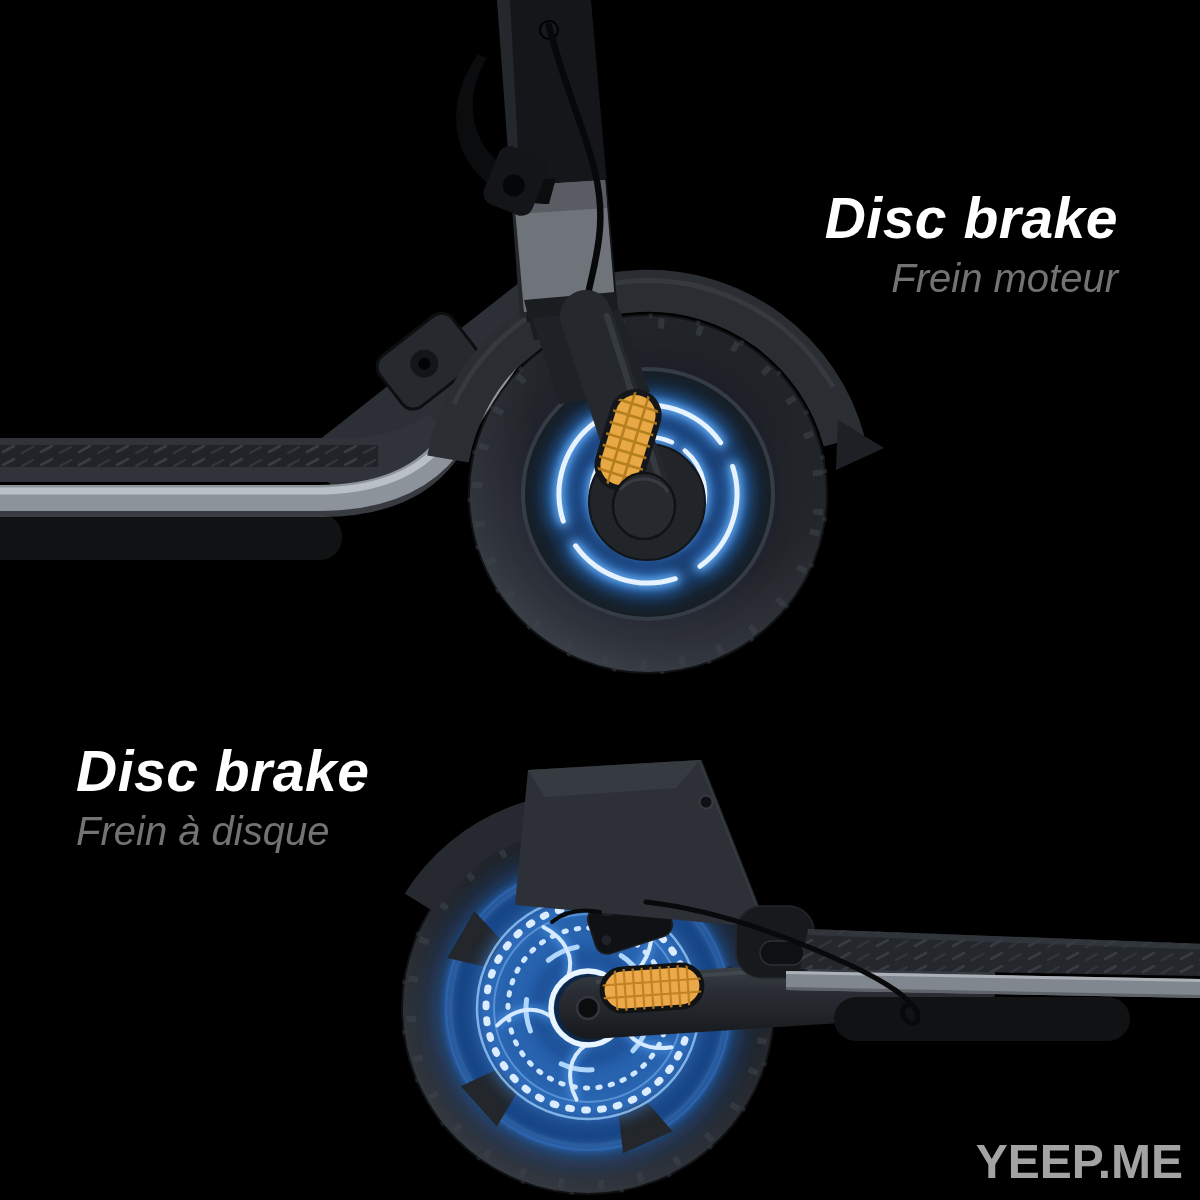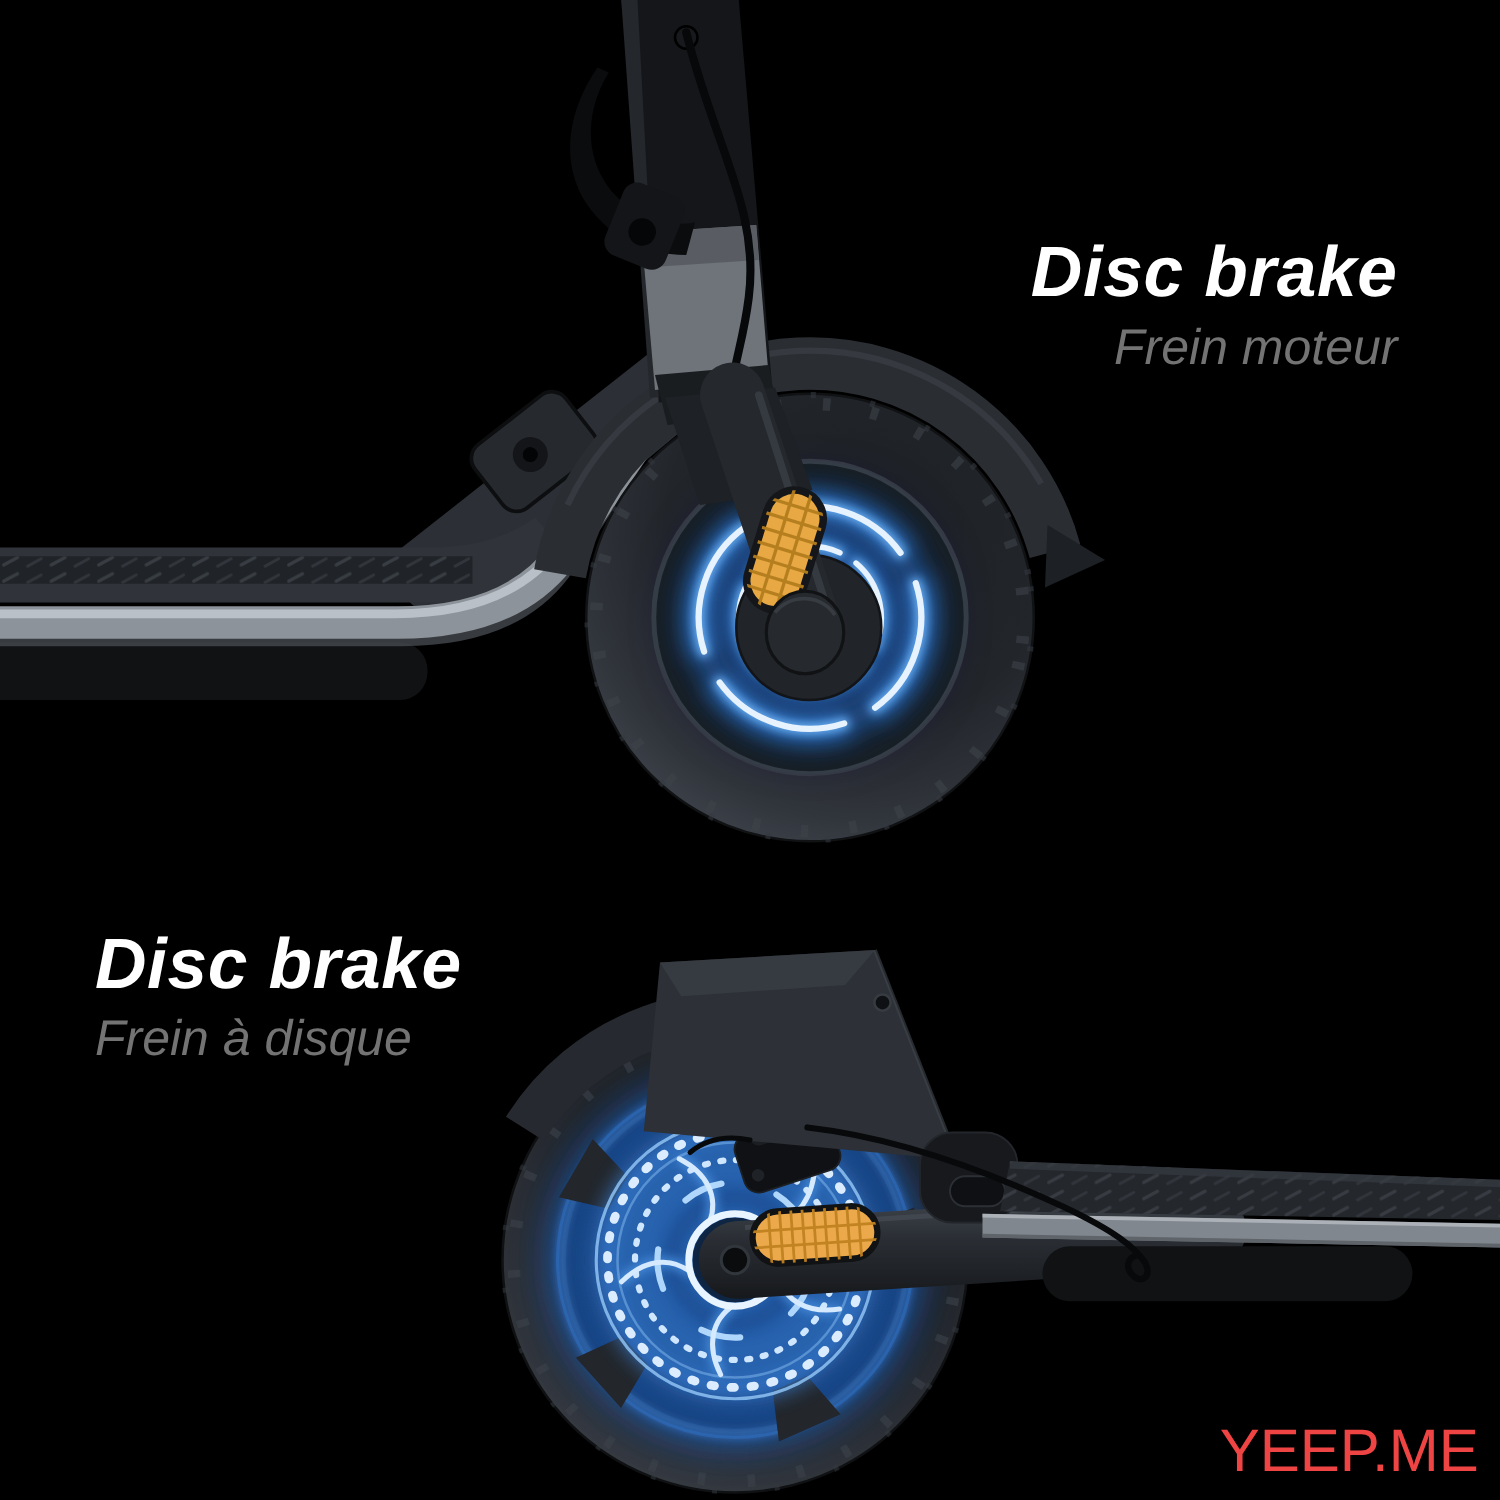--- a/index.html
+++ b/index.html
@@ -7,22 +7,22 @@
   .stage{position:relative;width:1200px;height:1200px;background:#000000;overflow:hidden;
          font-family:"Liberation Sans", sans-serif;}
   .scene{position:absolute;left:0;display:block;}
   .scene-top{top:0;}
   .scene-bottom{top:680px;}
   .feature{position:absolute;color:#ffffff;}
   .feature .title{font-size:57px;font-weight:bold;font-style:italic;line-height:1;letter-spacing:.5px;}
   .feature .subtitle{font-size:40px;font-style:italic;font-weight:normal;line-height:1;margin-top:11px;color:#737373;}
   .feature-motor{top:190px;right:82px;text-align:right;}
   .feature-disc{top:743px;left:76px;text-align:left;}
-  .brand-logo{position:absolute;right:17px;bottom:14px;color:#ef4444;font-size:48px;
-              font-weight:normal;letter-spacing:0px;line-height:1;}
+  .brand-logo{position:absolute;right:17px;bottom:14px;color:#a3a3a3;font-size:48px;
+              font-weight:bold;letter-spacing:0px;line-height:1;}
 </style>
 </head>
 <body>
 
 <div class="stage">
 
   <svg class="scene scene-top" width="1200" height="680" viewBox="0 0 1200 680" xmlns="http://www.w3.org/2000/svg">
     <defs>
       <radialGradient id="tireGA" cx="0.62" cy="0.30" r="0.80">
         <stop offset="0" stop-color="#1d2024"></stop>

